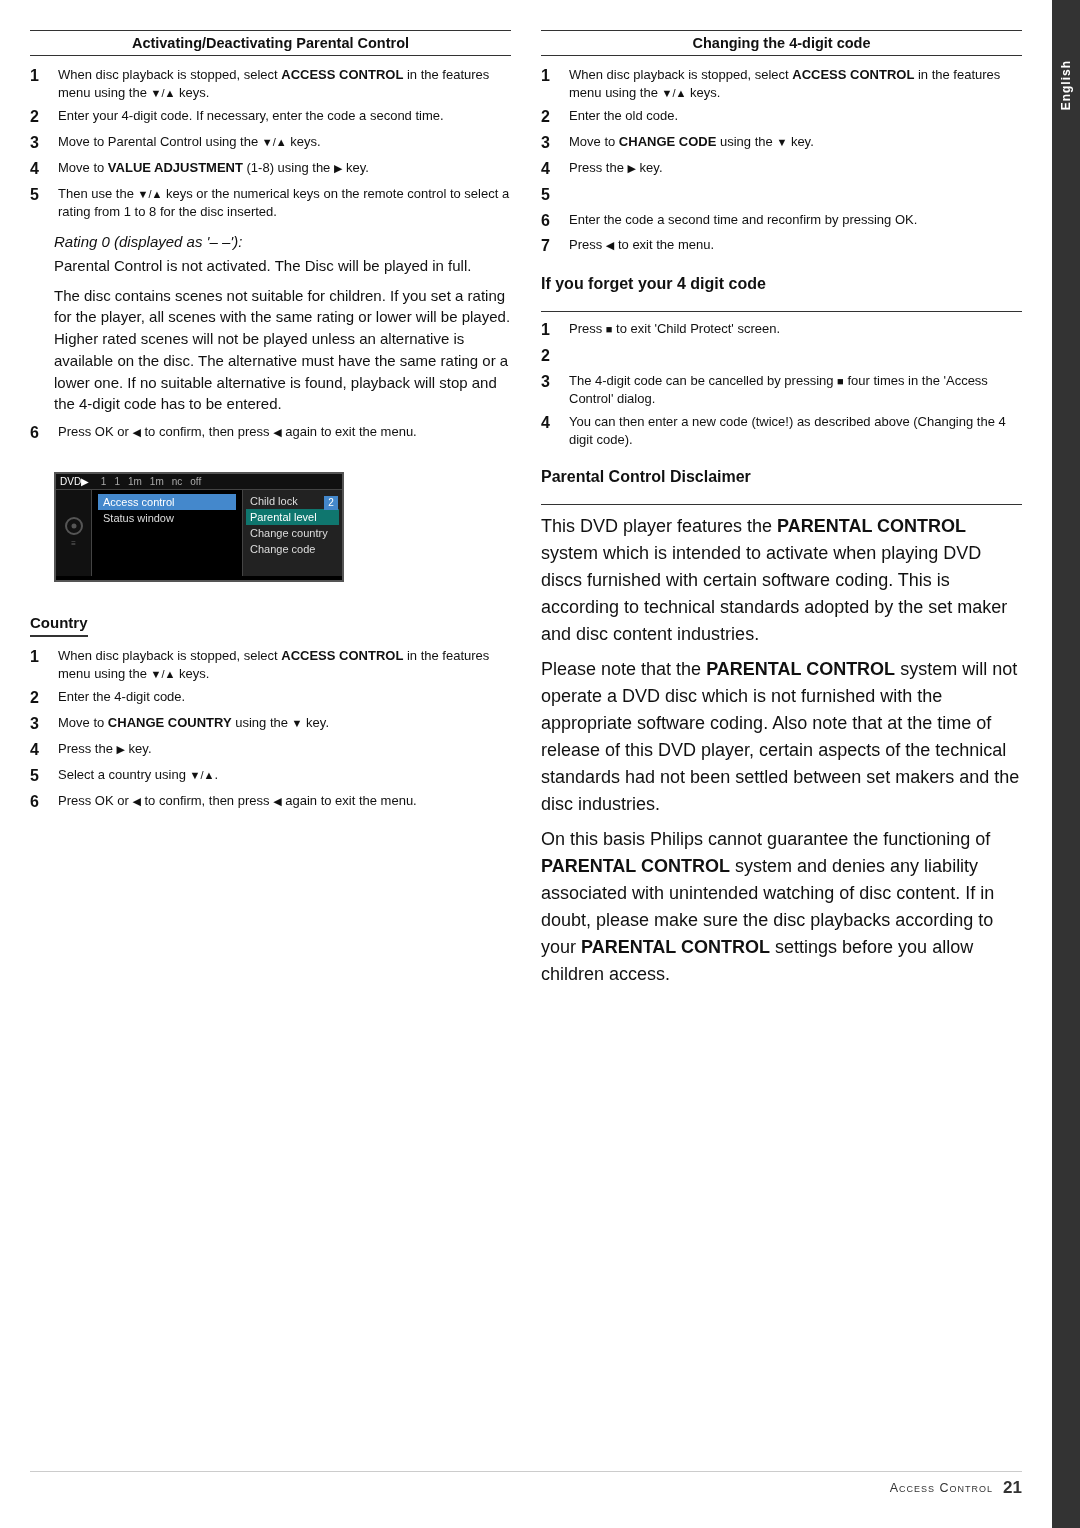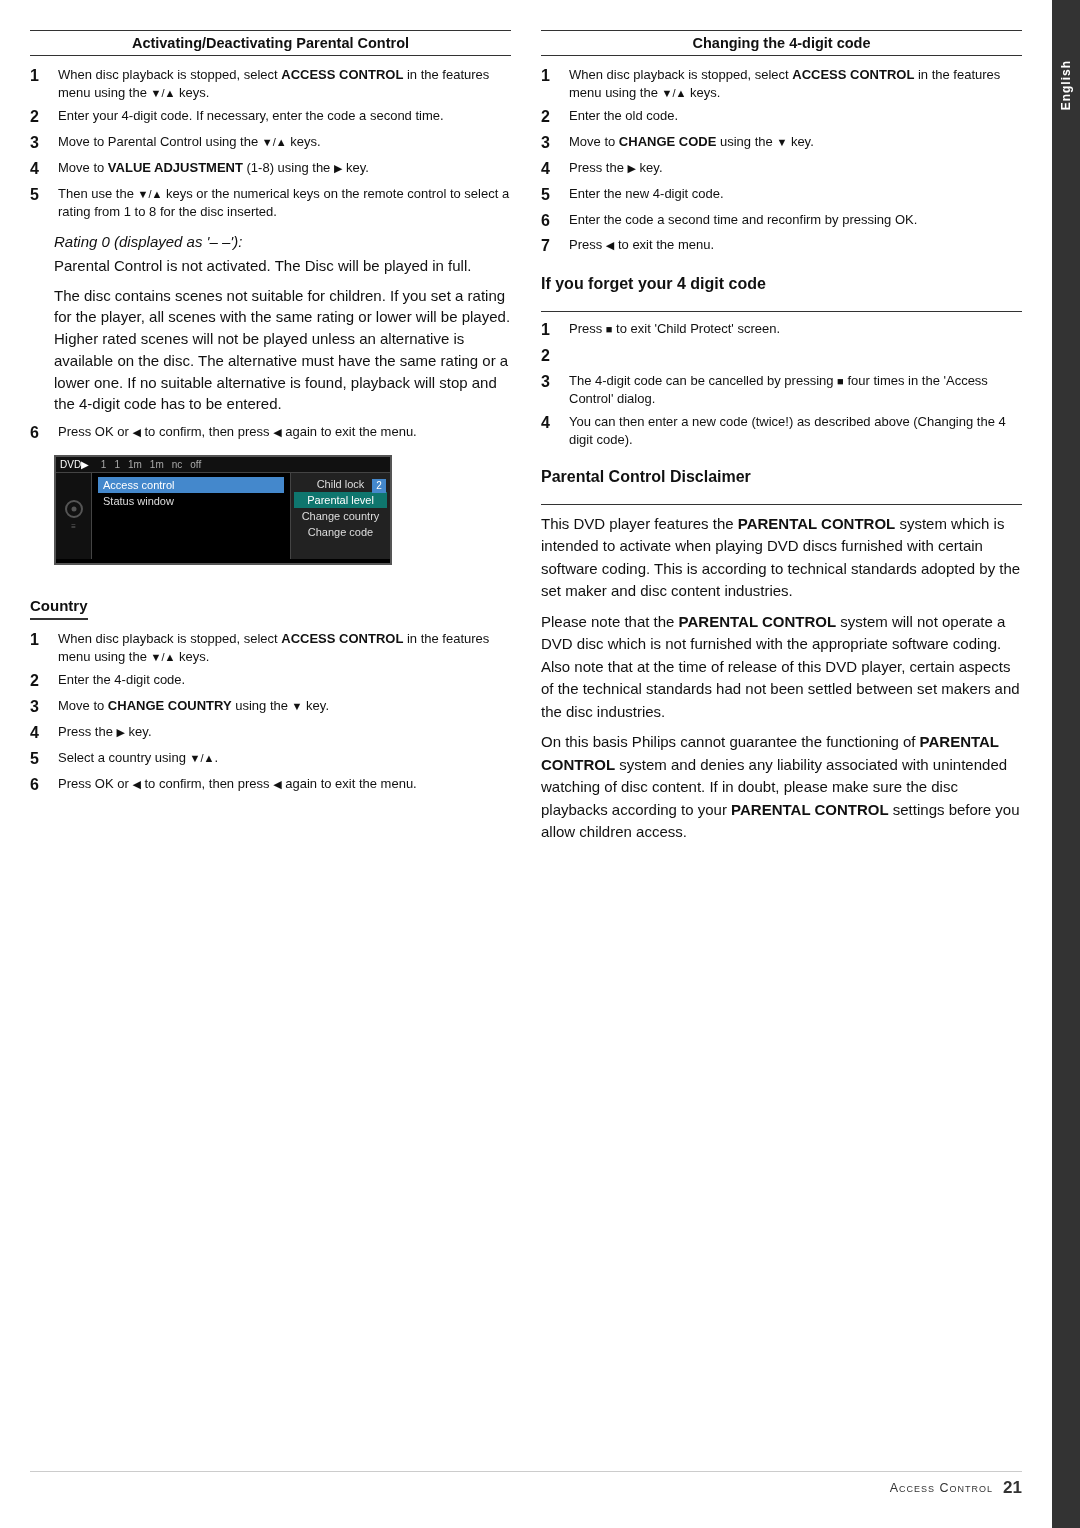--- a/index.html
+++ b/index.html
@@ -126,22 +126,22 @@
       padding-bottom: 4px;
       margin-bottom: 10px;
       margin-top: 18px;
       display: inline-block;
     }
 
     
     .osd-image {
       background: #000;
       border: 2px solid #555;
-      margin: 11px 0 14px 24px;
-      width: 338px;
+      margin: 28px 0 14px 24px;
+      width: 290px;
       height: 110px;
       position: relative;
       font-size: 11px;
       color: #ddd;
     }
     .osd-topbar {
       background: #111;
       display: flex;
       align-items: center;
       padding: 2px 4px;
@@ -208,21 +208,20 @@
     .osd-right-panel {
       width: 100px;
       background: #222;
       padding: 3px;
       border-left: 1px solid #444;
     }
     .osd-right-panel .panel-item {
       padding: 2px 4px;
       font-size: 11px;
       color: #ddd;
-      text-align: center;
     }
     .osd-right-panel .panel-item.highlighted {
       background: #0f766e;
       color: #fff;
     }
     .osd-badge {
       position: absolute;
       right: 4px;
       top: 22px;
       background: #4488cc;
@@ -258,21 +257,21 @@
     }
 
     
     .ud-arrow { font-size: 11px; }
     .tri-right { font-size: 11px; }
     .tri-left { font-size: 11px; }
     .stop-sq { font-size: 11px; }
 
     
     .disclaimer-text {
-      font-size: 15px;
+      font-size: 18px;
       line-height: 1.5;
       margin-bottom: 8px;
     }
     .disclaimer-text .bold-caps {
       font-weight: bold;
     }
   </style>
 </head>
 <body>
 
@@ -404,21 +403,20 @@
             <li>
               <span class="num">3</span>
               <span class="text">Move to <span class="bold">CHANGE CODE</span> using the <span class="ud-arrow">▼</span> key.</span>
             </li>
             <li>
               <span class="num">4</span>
               <span class="text">Press the <span class="tri-right">▶</span> key.</span>
             </li>
             <li>
               <span class="num">5</span>
-              <span class="text">Enter the new 4-digit code.</span>
             </li>
             <li>
               <span class="num">6</span>
               <span class="text">Enter the code a second time and reconfirm by pressing OK.</span>
             </li>
             <li>
               <span class="num">7</span>
               <span class="text">Press <span class="tri-left">◀</span> to exit the menu.</span>
             </li>
           </ol>

